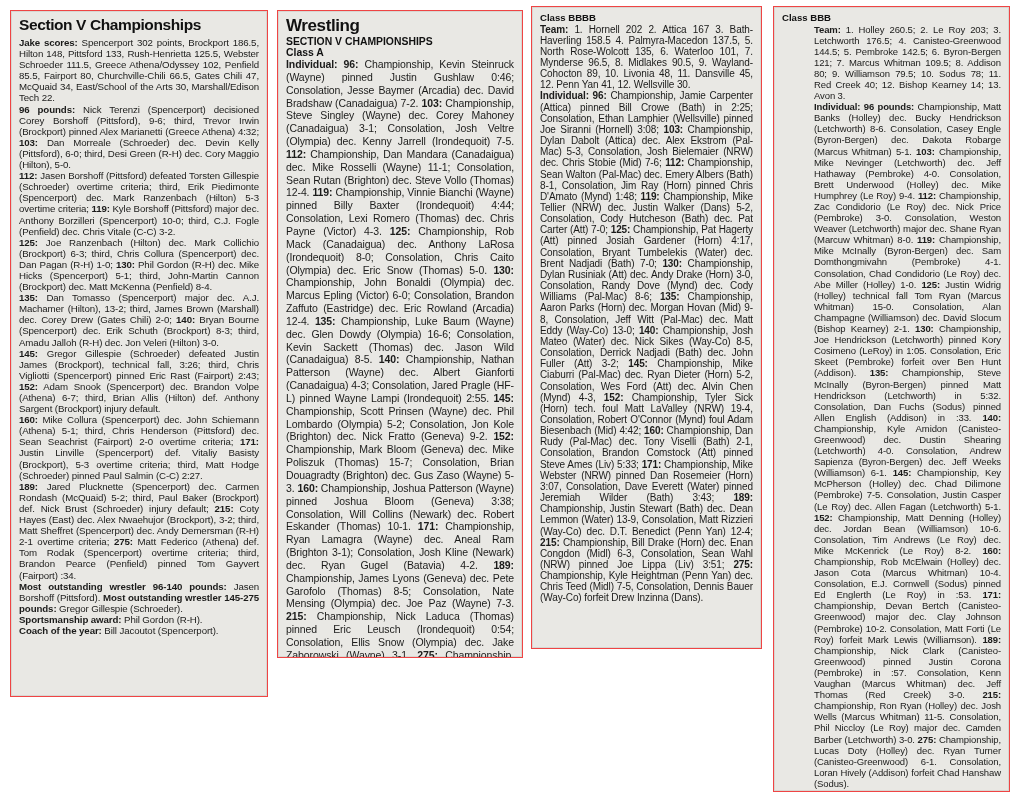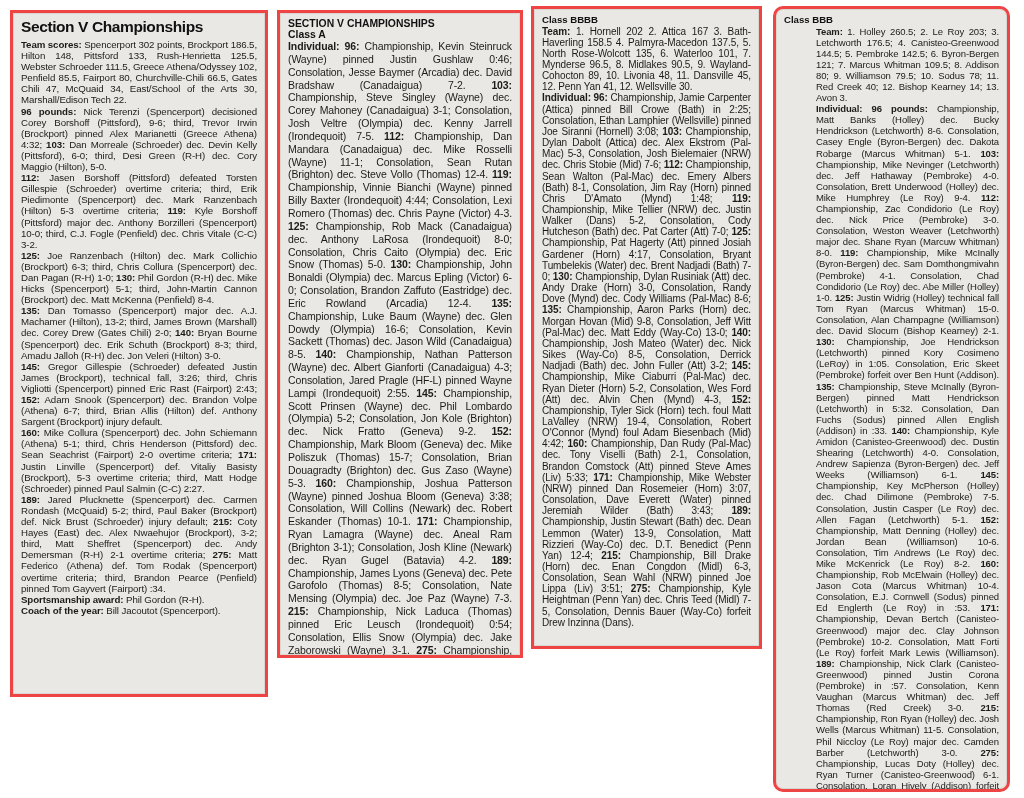--- a/index.html
+++ b/index.html
@@ -6,65 +6,67 @@
   body {
     width:1024px; height:798px;
     background:#ffffff;
     font-family:"Liberation Sans", sans-serif;
     position:relative;
     overflow:hidden;
   }
   .clip {
     position:absolute;
     background:#e9e8e4;
-    border:3px solid #ef4444;
+    border:1px solid #ef4444;
     box-sizing:border-box;
     padding:5px 8px 17px 8px;
     overflow:hidden;
     color:#1b1b1a;
     box-shadow:0 0 0 1px #d8d7d2 inset;
   }
   .col1 { left:10px;  top:10px; width:258px; height:687px; }
   .col2 { left:277px; top:10px; width:246px; height:648px; }
   .col3 { left:531px; top:6px;  width:231px; height:643px; }
-  .col4 { left:773px; top:6px;  width:237px; height:786px;border-radius:10px; }
+  .col4 { left:773px; top:6px;  width:237px; height:786px; }
 
   .para { margin:0; text-align:justify; }
   .b { font-weight:bold; }
 
   .t1 { font-size:15.5px; font-weight:bold; margin:0 0 3px 0; letter-spacing:-0.4px; color:#111; }
   .t2 { font-size:17px;   font-weight:bold; margin:0; letter-spacing:-0.4px; color:#111; }
   .sub { font-size:10.4px; font-weight:bold; margin:0; color:#111; }
   .heading { font-size:9.6px; font-weight:bold; margin:0 0 0.5px 0; color:#111; }
 
   .body1 .para { font-size:9.7px;  line-height:11.1px;  letter-spacing:-0.1px; }
   .body2 .para { font-size:10.5px; line-height:12.85px; letter-spacing:-0.1px; }
   .body3 .para { font-size:10px;  line-height:11.15px; letter-spacing:-0.1px; }
   .body4 .para { font-size:9.5px;  line-height:11.1px;  letter-spacing:-0.1px;margin-left:32px; }
 </style>
 </head>
 <body>
 
 <article class="clip col1">
   <h1 class="t1">Section V Championships</h1>
   <div class="body body1">
-      <p class="para"><span class="b">Team scores:</span><span> Spencerport 302 points, Brockport 186.5, Hilton 148, Pittsford 133, Rush-Henrietta 125.5, Webster Schroeder 111.5, Greece Athena/Odyssey 102, Penfield 85.5, Fairport 80, Churchville-Chili 66.5, Gates Chili 47, McQuaid 34, East/School of the Arts 30, Marshall/Edison Tech 22.</span></p>
+      <p class="para"><span class="b">Jake scores:</span><span> Spencerport 302 points, Brockport 186.5, Hilton 148, Pittsford 133, Rush-Henrietta 125.5, Webster Schroeder 111.5, Greece Athena/Odyssey 102, Penfield 85.5, Fairport 80, Churchville-Chili 66.5, Gates Chili 47, McQuaid 34, East/School of the Arts 30, Marshall/Edison Tech 22.</span></p>
       <p class="para"><span class="b">96 pounds:</span><span> Nick Terenzi (Spencerport) decisioned Corey Borshoff (Pittsford), 9-6; third, Trevor Irwin (Brockport) pinned Alex Marianetti (Greece Athena) 4:32; </span><span class="b">103:</span><span> Dan Morreale (Schroeder) dec. Devin Kelly (Pittsford), 6-0; third, Desi Green (R-H) dec. Cory Maggio (Hilton), 5-0.</span></p>
       <p class="para"><span class="b">112:</span><span> Jasen Borshoff (Pittsford) defeated Torsten Gillespie (Schroeder) overtime criteria; third, Erik Piedimonte (Spencerport) dec. Mark Ranzenbach (Hilton) 5-3 overtime criteria; </span><span class="b">119:</span><span> Kyle Borshoff (Pittsford) major dec. Anthony Borzilleri (Spencerport) 10-0; third, C.J. Fogle (Penfield) dec. Chris Vitale (C-C) 3-2.</span></p>
       <p class="para"><span class="b">125:</span><span> Joe Ranzenbach (Hilton) dec. Mark Collichio (Brockport) 6-3; third, Chris Collura (Spencerport) dec. Dan Pagan (R-H) 1-0; </span><span class="b">130:</span><span> Phil Gordon (R-H) dec. Mike Hicks (Spencerport) 5-1; third, John-Martin Cannon (Brockport) dec. Matt McKenna (Penfield) 8-4.</span></p>
       <p class="para"><span class="b">135:</span><span> Dan Tomasso (Spencerport) major dec. A.J. Machamer (Hilton), 13-2; third, James Brown (Marshall) dec. Corey Drew (Gates Chili) 2-0; </span><span class="b">140:</span><span> Bryan Bourne (Spencerport) dec. Erik Schuth (Brockport) 8-3; third, Amadu Jalloh (R-H) dec. Jon Veleri (Hilton) 3-0.</span></p>
       <p class="para"><span class="b">145:</span><span> Gregor Gillespie (Schroeder) defeated Justin James (Brockport), technical fall, 3:26; third, Chris Vigliotti (Spencerport) pinned Eric Rast (Fairport) 2:43; </span><span class="b">152:</span><span> Adam Snook (Spencerport) dec. Brandon Volpe (Athena) 6-7; third, Brian Allis (Hilton) def. Anthony Sargent (Brockport) injury default.</span></p>
       <p class="para"><span class="b">160:</span><span> Mike Collura (Spencerport) dec. John Schiemann (Athena) 5-1; third, Chris Henderson (Pittsford) dec. Sean Seachrist (Fairport) 2-0 overtime criteria; </span><span class="b">171:</span><span> Justin Linville (Spencerport) def. Vitaliy Basisty (Brockport), 5-3 overtime criteria; third, Matt Hodge (Schroeder) pinned Paul Salmin (C-C) 2:27.</span></p>
       <p class="para"><span class="b">189:</span><span> Jared Plucknette (Spencerport) dec. Carmen Rondash (McQuaid) 5-2; third, Paul Baker (Brockport) def. Nick Brust (Schroeder) injury default; </span><span class="b">215:</span><span> Coty Hayes (East) dec. Alex Nwaehujor (Brockport), 3-2; third, Matt Sheffret (Spencerport) dec. Andy Demersman (R-H) 2-1 overtime criteria; </span><span class="b">275:</span><span> Matt Federico (Athena) def. Tom Rodak (Spencerport) overtime criteria; third, Brandon Pearce (Penfield) pinned Tom Gayvert (Fairport) :34.</span></p>
+      <p class="para"><span class="b">Most outstanding wrestler 96-140 pounds:</span><span> Jasen Borshoff (Pittsford). </span><span class="b">Most outstanding wrestler 145-275 pounds:</span><span> Gregor Gillespie (Schroeder).</span></p>
       <p class="para"><span class="b">Sportsmanship award:</span><span> Phil Gordon (R-H).</span></p>
       <p class="para"><span class="b">Coach of the year:</span><span> Bill Jacoutot (Spencerport).</span></p>
     </div>
 </article>
 
 <article class="clip col2">
+  <h1 class="t2">Wrestling</h1>
   <h2 class="sub">SECTION V CHAMPIONSHIPS</h2>
   <h2 class="sub">Class A</h2>
   <div class="body body2">
       <p class="para"><span class="b">Individual:</span><span> </span><span class="b">96:</span><span> Championship, Kevin Steinruck (Wayne) pinned Justin Gushlaw 0:46; Consolation, Jesse Baymer (Arcadia) dec. David Bradshaw (Canadaigua) 7-2. </span><span class="b">103:</span><span> Championship, Steve Singley (Wayne) dec. Corey Mahoney (Canadaigua) 3-1; Consolation, Josh Veltre (Olympia) dec. Kenny Jarrell (Irondequoit) 7-5. </span><span class="b">112:</span><span> Championship, Dan Mandara (Canadaigua) dec. Mike Rosselli (Wayne) 11-1; Consolation, Sean Rutan (Brighton) dec. Steve Vollo (Thomas) 12-4. </span><span class="b">119:</span><span> Championship, Vinnie Bianchi (Wayne) pinned Billy Baxter (Irondequoit) 4:44; Consolation, Lexi Romero (Thomas) dec. Chris Payne (Victor) 4-3. </span><span class="b">125:</span><span> Championship, Rob Mack (Canadaigua) dec. Anthony LaRosa (Irondequoit) 8-0; Consolation, Chris Caito (Olympia) dec. Eric Snow (Thomas) 5-0. </span><span class="b">130:</span><span> Championship, John Bonaldi (Olympia) dec. Marcus Epling (Victor) 6-0; Consolation, Brandon Zaffuto (Eastridge) dec. Eric Rowland (Arcadia) 12-4. </span><span class="b">135:</span><span> Championship, Luke Baum (Wayne) dec. Glen Dowdy (Olympia) 16-6; Consolation, Kevin Sackett (Thomas) dec. Jason Wild (Canadaigua) 8-5. </span><span class="b">140:</span><span> Championship, Nathan Patterson (Wayne) dec. Albert Gianforti (Canadaigua) 4-3; Consolation, Jared Pragle (HF-L) pinned Wayne Lampi (Irondequoit) 2:55. </span><span class="b">145:</span><span> Championship, Scott Prinsen (Wayne) dec. Phil Lombardo (Olympia) 5-2; Consolation, Jon Kole (Brighton) dec. Nick Fratto (Geneva) 9-2. </span><span class="b">152:</span><span> Championship, Mark Bloom (Geneva) dec. Mike Poliszuk (Thomas) 15-7; Consolation, Brian Douagradty (Brighton) dec. Gus Zaso (Wayne) 5-3. </span><span class="b">160:</span><span> Championship, Joshua Patterson (Wayne) pinned Joshua Bloom (Geneva) 3:38; Consolation, Will Collins (Newark) dec. Robert Eskander (Thomas) 10-1. </span><span class="b">171:</span><span> Championship, Ryan Lamagra (Wayne) dec. Aneal Ram (Brighton 3-1); Consolation, Josh Kline (Newark) dec. Ryan Gugel (Batavia) 4-2. </span><span class="b">189:</span><span> Championship, James Lyons (Geneva) dec. Pete Garofolo (Thomas) 8-5; Consolation, Nate Mensing (Olympia) dec. Joe Paz (Wayne) 7-3. </span><span class="b">215:</span><span> Championship, Nick Laduca (Thomas) pinned Eric Leusch (Irondequoit) 0:54; Consolation, Ellis Snow (Olympia) dec. Jake Zaborowski (Wayne) 3-1. </span><span class="b">275:</span><span> Championship, Ryan Aruck (Canadaigua) dec. Grant Gurnett (Wayne) 2-1 (ot); Consolation, Matt Caternolo (Thomas) dec. Chris Steadman (Brighton) 2-1 (ot).</span></p>
     </div>
 </article>
 
 <article class="clip col3">
   <h2 class="heading">Class BBBB</h2>
   <div class="body body3">

